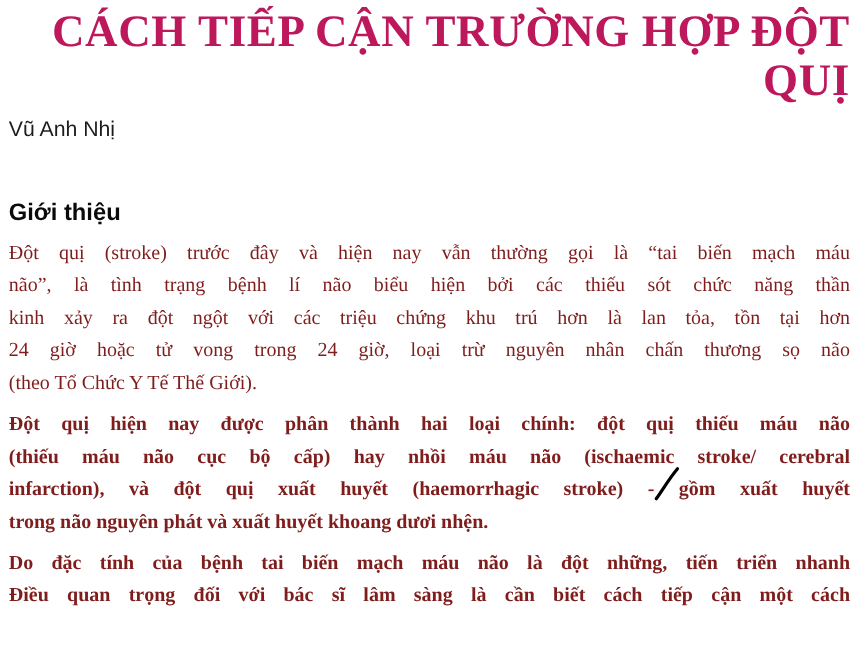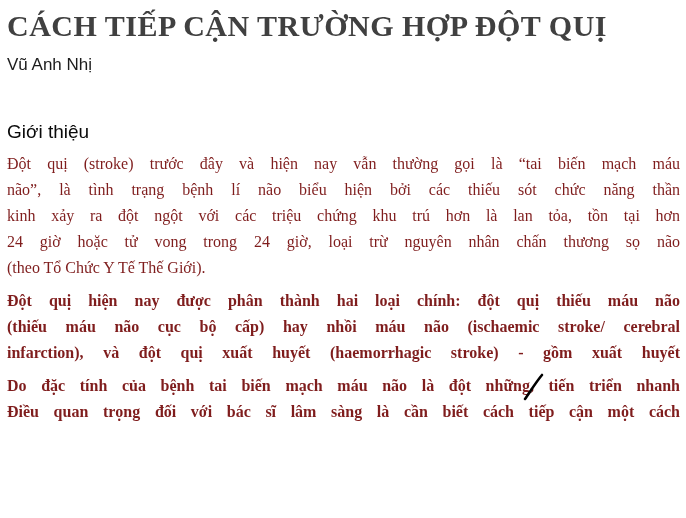--- a/index.html
+++ b/index.html
@@ -10,39 +10,39 @@
     overflow: hidden;
     position: relative;
     font-family: "Liberation Serif", serif;
   }
   .page {
     padding: 4px 6px 0 7px;
   }
   .title {
     font-family: "Liberation Serif", serif;
     font-weight: bold;
-    font-size: 30px;
+    font-size: 36px;
     line-height: 39px;
     letter-spacing: 0.5px;
-    text-align: left;
+    text-align: right;
     margin: 2px 0 0 0;
-    color: #404040;
+    color: #be185d;
   }
   .author {
     font-family: "Liberation Sans", sans-serif;
     font-size: 17px;
     line-height: 21px;
     text-align: left;
     padding-right: 22px;
     margin-top: 9px;
     color: #1c1c1c;
   }
   .heading {
     font-family: "Liberation Sans", sans-serif;
-    font-weight: normal;
+    font-weight: bold;
     font-size: 19px;
     line-height: 23px;
     margin: 45px 0 0 0;
     color: #0a0a0a;
   }
   .para { margin: 8px 0 0 0; }
   .para + .para { margin-top: 7px; font-weight: bold; }
   .line {
     font-family: "Liberation Serif", serif;
     font-size: 16px;
@@ -74,20 +74,21 @@
         <div class="line fill">Đột quị (stroke) trước đây và hiện nay vẫn thường gọi là “tai biến mạch máu</div>
         <div class="line fill">não”, là tình trạng bệnh lí não biểu hiện bởi các thiếu sót chức năng thần</div>
         <div class="line fill">kinh xảy ra đột ngột với các triệu chứng khu trú hơn là lan tỏa, tồn tại hơn</div>
         <div class="line fill">24 giờ hoặc tử vong trong 24 giờ, loại trừ nguyên nhân chấn thương sọ não</div>
         <div class="line">(theo Tổ Chức Y Tế Thế Giới).</div>
       </div>
       <div class="para">
         <div class="line fill">Đột quị hiện nay được phân thành hai loại chính: đột quị thiếu máu não</div>
         <div class="line fill">(thiếu máu não cục bộ cấp) hay nhồi máu não (ischaemic stroke/ cerebral</div>
         <div class="line fill">infarction), và đột quị xuất huyết (haemorrhagic stroke) - gồm xuất huyết</div>
+        <div class="line">trong não nguyên phát và xuất huyết khoang dươi nhện.</div>
       </div>
       <div class="para">
         <div class="line fill">Do đặc tính của bệnh tai biến mạch máu não là đột những, tiến triển nhanh</div>
         <div class="line fill">Điều quan trọng đối với bác sĩ lâm sàng là cần biết cách tiếp cận một cách</div>
       </div>
     </div>
 </div>
 
 <svg class="pen-mark" viewBox="0 0 26 28" xmlns="http://www.w3.org/2000/svg">
   <path d="M4 26 C 9 19, 15 9, 21 2" stroke="#000000" stroke-width="2.6" fill="none" stroke-linecap="round"></path>

